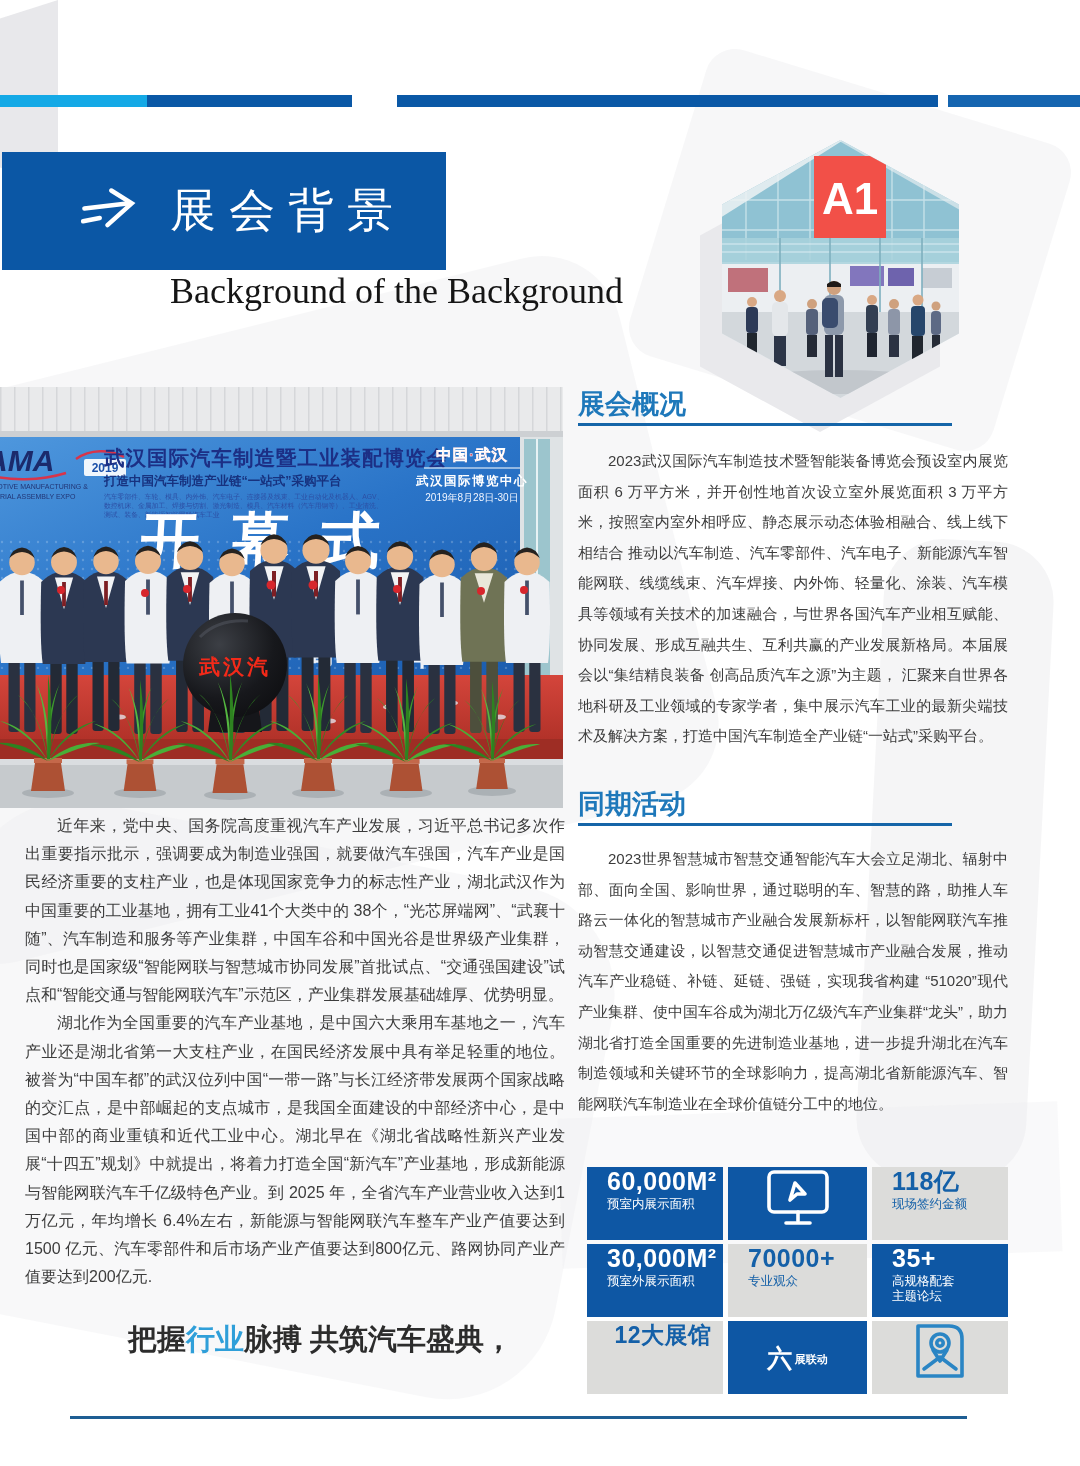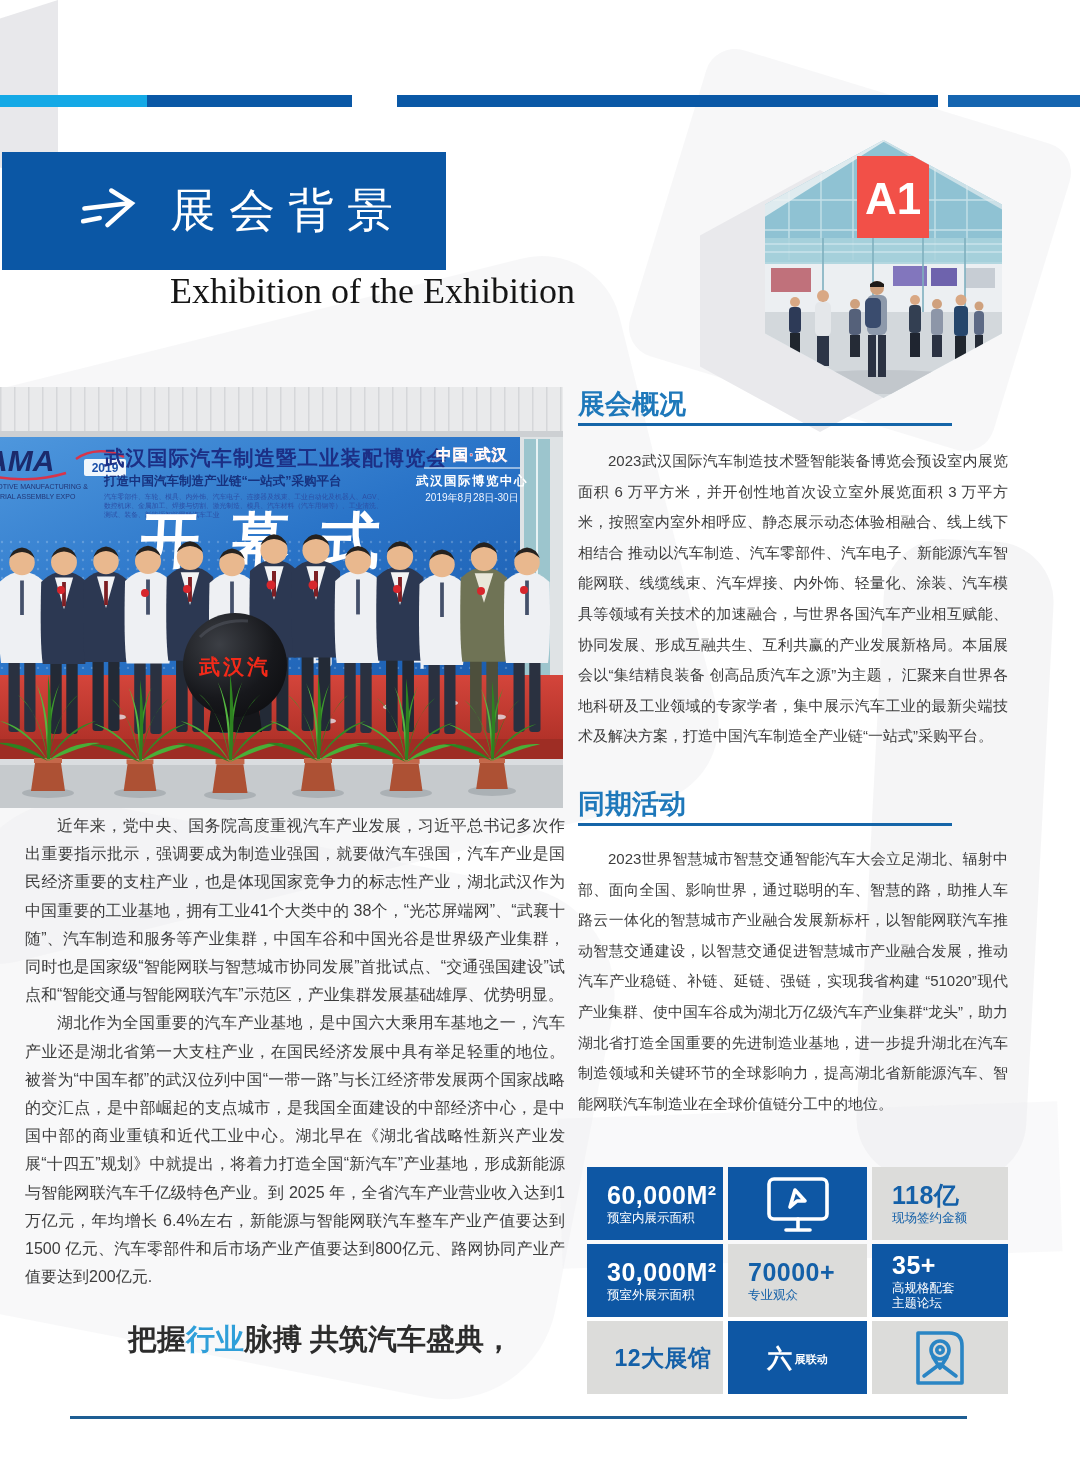--- a/index.html
+++ b/index.html
@@ -27,21 +27,21 @@
   .header-band{position:absolute;left:2px;top:152px;width:444px;height:118px;background:#0b57a5;
     display:flex;align-items:center;padding-left:76px;box-sizing:border-box;z-index:3;}
   .header-arrow{width:64px;height:64px;margin-right:28px;flex:0 0 auto;}
   .header-title{color:#ffffff;font-size:46px;letter-spacing:13px;font-weight:500;white-space:nowrap;}
   .subtitle-en{position:absolute;left:170px;top:270px;font-family:"Liberation Serif","DejaVu Serif",serif;
     font-size:36px;color:#151515;z-index:3;white-space:nowrap;}
 
   
   .hex{clip-path:polygon(50% 0%,100% 25%,100% 75%,50% 100%,0% 75%,0% 25%);}
   #hex-gray{position:absolute;left:700px;top:170px;width:240px;height:262px;background:#e9e9ec;z-index:1;}
-  #hex-photo{position:absolute;left:765px;top:140px;width:237px;height:258px;z-index:2;}
+  #hex-photo{position:absolute;left:722px;top:140px;width:237px;height:258px;z-index:2;}
   #hex-photo svg{display:block;width:100%;height:100%;}
 
   
   .sec-head{position:absolute;left:578px;color:#1e78ba;font-size:27px;font-weight:bold;z-index:3;white-space:nowrap;}
   .sec-rule{position:absolute;left:578px;width:374px;height:3px;background:#1565a8;z-index:3;}
   .para{position:absolute;text-align:justify;color:#3c3c3c;z-index:3;}
   .para-right{left:578px;width:430px;font-size:15px;line-height:30.6px;text-indent:2em;}
   #para-overview{top:446px;}
   #head-overview{top:386px;}
   #rule-overview{top:423px;}
@@ -60,21 +60,21 @@
   
   .slogan{position:absolute;left:128px;top:1320px;z-index:4;font-weight:bold;font-size:29px;white-space:nowrap;}
   .slogan-line2{margin-left:122px;margin-top:9px;}
   .sl-dark{color:#2c2c2c;margin-top:36px;}
   .sl-blue{color:#2f9fd9;}
   .sl-red{color:#d7232d;}
 
   
   .stats{position:absolute;left:587px;top:1167px;display:grid;
     grid-template-columns:136px 139px 136px;grid-auto-rows:73px;gap:4px 5px;z-index:3;}
-  .cell{display:flex;flex-direction:column;justify-content:center;padding-left:20px;box-sizing:border-box;}
+  .cell{display:flex;flex-direction:column;padding-left:20px;box-sizing:border-box;}
   .cell.blue{background:#0e57a4;color:#ffffff;}
   .cell.gray{background:#dcdcda;color:#1460a8;}
   .cell.icon-cell{align-items:center;padding-left:0;}
   .cell .big{font-size:25px;font-weight:bold;letter-spacing:.5px;line-height:28px;}
   .cell .small{font-size:12.5px;margin-top:2px;line-height:15px;}
   .cell.center{align-items:center;padding-left:16px;}
   #cell-8{flex-direction:row;align-items:center;justify-content:center;padding-left:0;}
   #cell-8 .big{font-size:25px;}
   #cell-8 .rest{font-size:11px;font-weight:bold;margin-left:2px;margin-top:4px;}
   #cell-7 .big{font-size:23px;}
@@ -102,21 +102,21 @@
   <div class="header-band">
     <svg class="header-arrow" viewBox="0 0 100 80">
       <g stroke="#ffffff" stroke-width="7" fill="none" stroke-linecap="round">
         <path d="M10 36 L80 28"></path>
         <path d="M52 8 L84 28 L46 62"></path>
         <path d="M8 56 L34 51"></path>
       </g>
     </svg>
     <div class="header-title">展会背景</div>
   </div>
-  <div class="subtitle-en">Exhibition of the Exhibition</div>
+  <div class="subtitle-en">Background of the Background</div>
 
   <div class="hex" id="hex-gray"></div>
   <div class="hex" id="hex-photo">
     <svg viewBox="0 0 237 258">
       <rect width="237" height="258" fill="#e8f1f4"></rect>
       <path d="M0,64 L118,-4 L237,64 L237,122 L0,122 Z" fill="#8fc2d3"></path>
       <g stroke="#dceef3" stroke-width="1.4" opacity=".7">
         <line x1="24" y1="10" x2="24" y2="120"></line>
           <line x1="56" y1="22" x2="56" y2="120"></line>
         <line x1="88" y1="8" x2="88" y2="120"></line>

